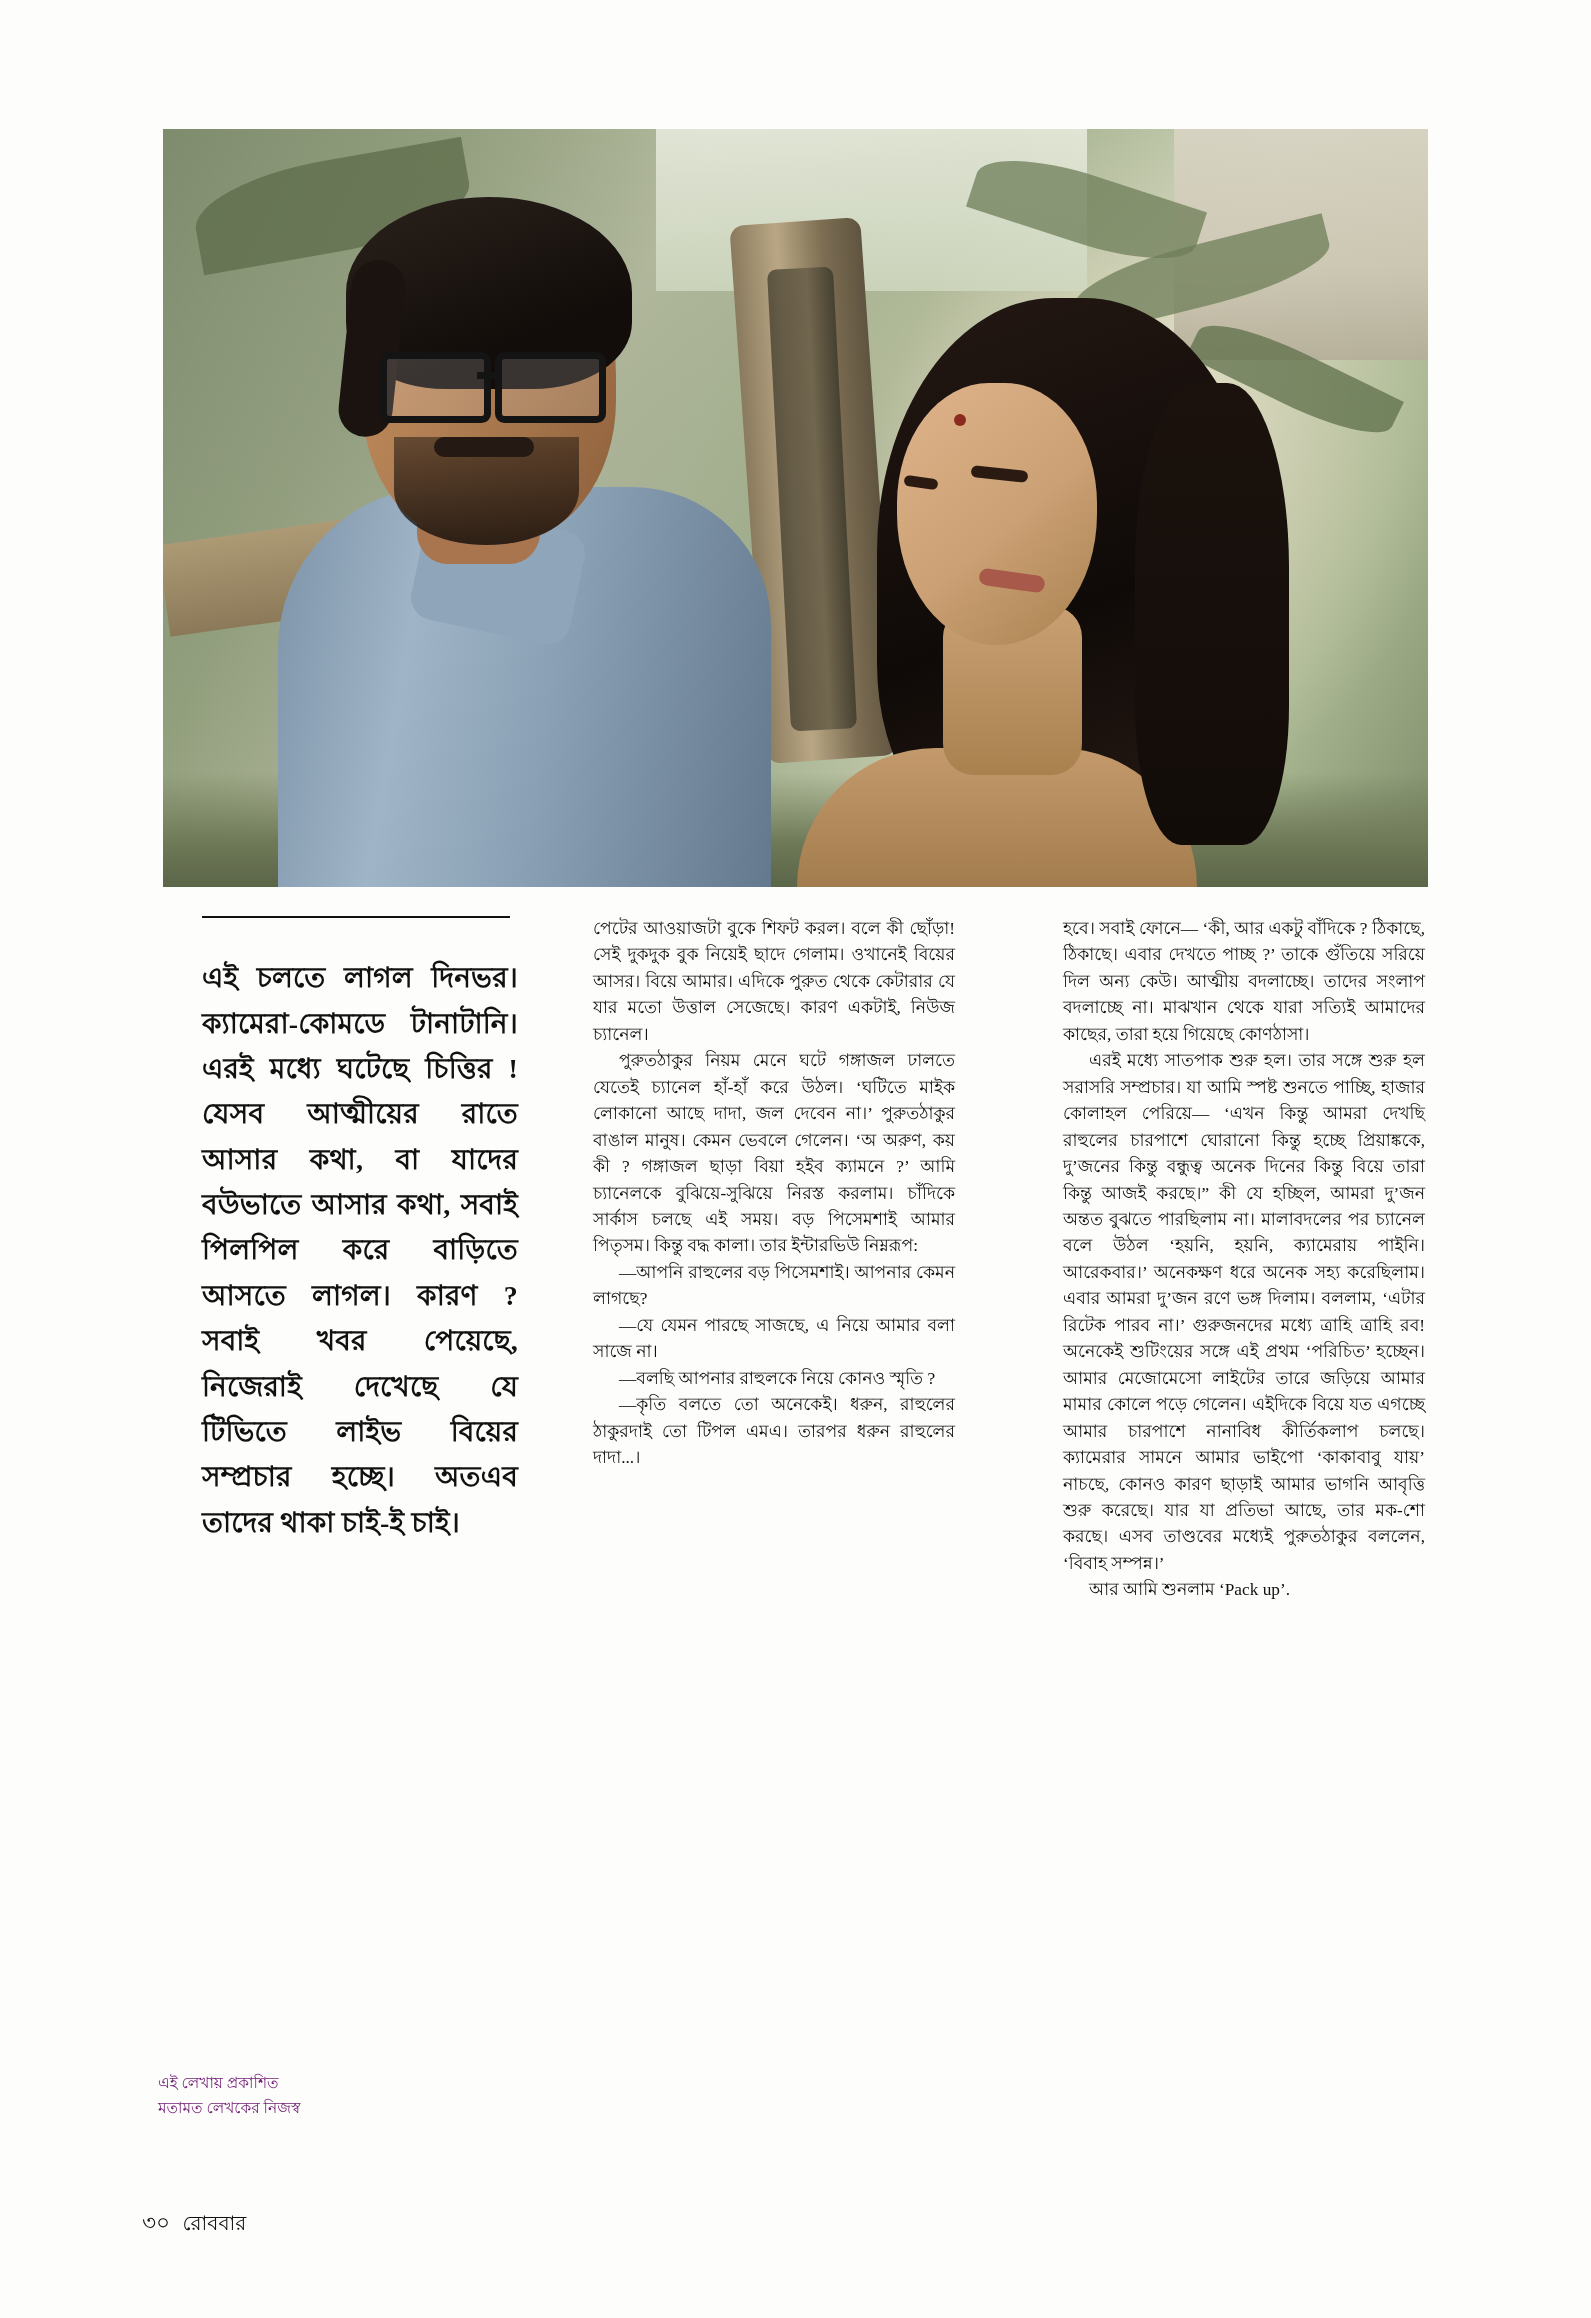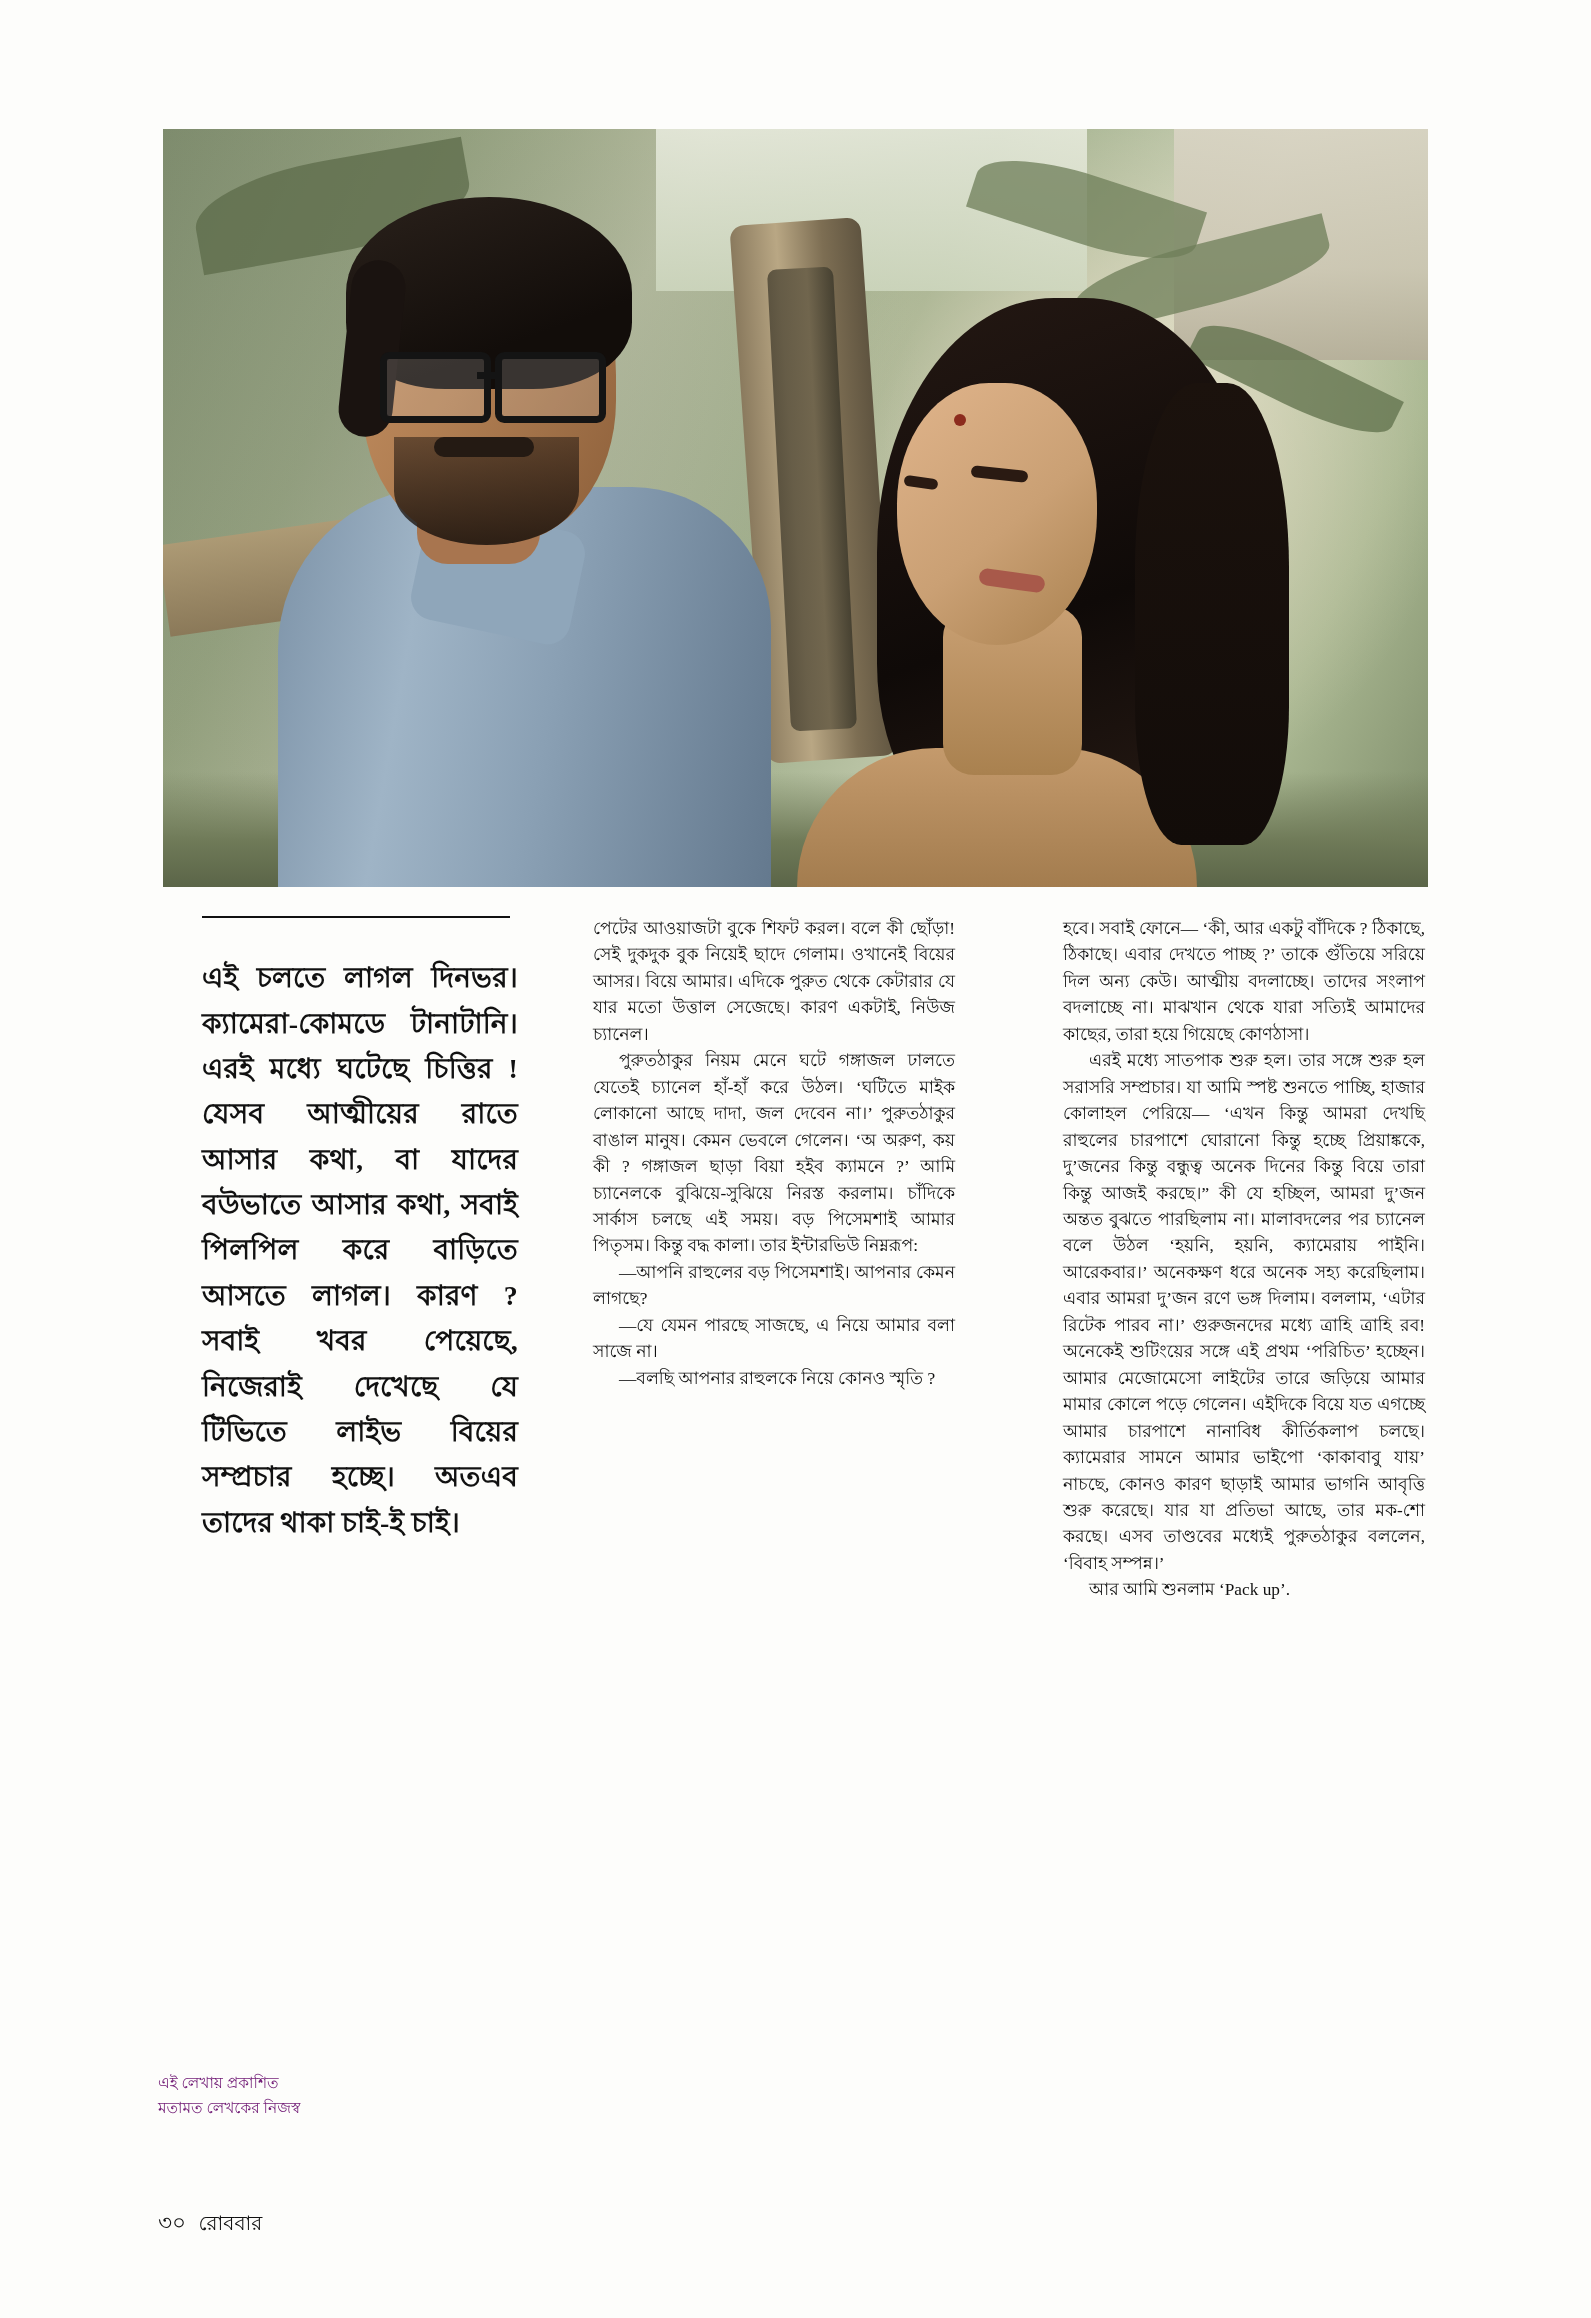--- a/index.html
+++ b/index.html
@@ -305,21 +305,20 @@
   
   .footer {
     position: absolute;
     left: 142px;
     top: 2206px;
     display: flex;
     align-items: baseline;
     gap: 12.3px;
     font-size: 20px;
     color: #111;
-    margin-left: 16px;
   }
   .folio { font-size: 21.6px; }
   .mag { font-size: 20px; }
 </style>
 </head>
 <body>
 
 <div class="page">
 
   <div class="photo-wrap">
@@ -370,20 +369,21 @@
     <div>এই লেখায় প্রকাশিত</div>
     <div>মতামত লেখকের নিজস্ব</div>
   </div>
 
   <div class="col col-2">
     <p>পেটের আওয়াজটা বুকে শিফট করল। বলে কী ছোঁড়া! সেই দুকদুক বুক নিয়েই ছাদে গেলাম। ওখানেই বিয়ের আসর। বিয়ে আমার। এদিকে পুরুত থেকে কেটারার যে যার মতো উত্তাল সেজেছে। কারণ একটাই, নিউজ চ্যানেল।</p>
     <p>পুরুতঠাকুর নিয়ম মেনে ঘটে গঙ্গাজল ঢালতে যেতেই চ্যানেল হাঁ-হাঁ করে উঠল। ‘ঘটিতে মাইক লোকানো আছে দাদা, জল দেবেন না।’ পুরুতঠাকুর বাঙাল মানুষ। কেমন ভেবলে গেলেন। ‘অ অরুণ, কয় কী ? গঙ্গাজল ছাড়া বিয়া হইব ক্যামনে ?’ আমি চ্যানেলকে বুঝিয়ে-সুঝিয়ে নিরস্ত করলাম। চাঁদিকে সার্কাস চলছে এই সময়। বড় পিসেমশাই আমার পিতৃসম। কিন্তু বদ্ধ কালা। তার ইন্টারভিউ নিম্নরূপ:</p>
     <p class="dash">—আপনি রাহুলের বড় পিসেমশাই। আপনার কেমন লাগছে?</p>
     <p class="dash">—যে যেমন পারছে সাজছে, এ নিয়ে আমার বলা সাজে না।</p>
     <p class="dash">—বলছি আপনার রাহুলকে নিয়ে কোনও স্মৃতি ?</p>
+    <p class="dash">—কৃতি বলতে তো অনেকেই। ধরুন, রাহুলের ঠাকুরদাই তো টিপল এমএ। তারপর ধরুন রাহুলের দাদা...।</p>
   </div>
 
   <div class="col col-3">
     <p>হবে। সবাই ফোনে— ‘কী, আর একটু বাঁদিকে ? ঠিকাছে, ঠিকাছে। এবার দেখতে পাচ্ছ ?’ তাকে গুঁতিয়ে সরিয়ে দিল অন্য কেউ। আত্মীয় বদলাচ্ছে। তাদের সংলাপ বদলাচ্ছে না। মাঝখান থেকে যারা সত্যিই আমাদের কাছের, তারা হয়ে গিয়েছে কোণঠাসা।</p>
     <p>এরই মধ্যে সাতপাক শুরু হল। তার সঙ্গে শুরু হল সরাসরি সম্প্রচার। যা আমি স্পষ্ট শুনতে পাচ্ছি, হাজার কোলাহল পেরিয়ে— ‘এখন কিন্তু আমরা দেখছি রাহুলের চারপাশে ঘোরানো কিন্তু হচ্ছে প্রিয়াঙ্ককে, দু’জনের কিন্তু বন্ধুত্ব অনেক দিনের কিন্তু বিয়ে তারা কিন্তু আজই করছে।” কী যে হচ্ছিল, আমরা দু’জন অন্তত বুঝতে পারছিলাম না। মালাবদলের পর চ্যানেল বলে উঠল ‘হয়নি, হয়নি, ক্যামেরায় পাইনি। আরেকবার।’ অনেকক্ষণ ধরে অনেক সহ্য করেছিলাম। এবার আমরা দু’জন রণে ভঙ্গ দিলাম। বললাম, ‘এটার রিটেক পারব না।’ গুরুজনদের মধ্যে ত্রাহি ত্রাহি রব! অনেকেই শুটিংয়ের সঙ্গে এই প্রথম ‘পরিচিত’ হচ্ছেন। আমার মেজোমেসো লাইটের তারে জড়িয়ে আমার মামার কোলে পড়ে গেলেন। এইদিকে বিয়ে যত এগচ্ছে আমার চারপাশে নানাবিধ কীর্তিকলাপ চলছে। ক্যামেরার সামনে আমার ভাইপো ‘কাকাবাবু যায়’ নাচছে, কোনও কারণ ছাড়াই আমার ভাগনি আবৃত্তি শুরু করেছে। যার যা প্রতিভা আছে, তার মক-শো করছে। এসব তাণ্ডবের মধ্যেই পুরুতঠাকুর বললেন, ‘বিবাহ সম্পন্ন।’</p>
     <p>আর আমি শুনলাম ‘Pack up’.</p>
   </div>
 
   <div class="footer">
     <span class="folio">৩০</span>

